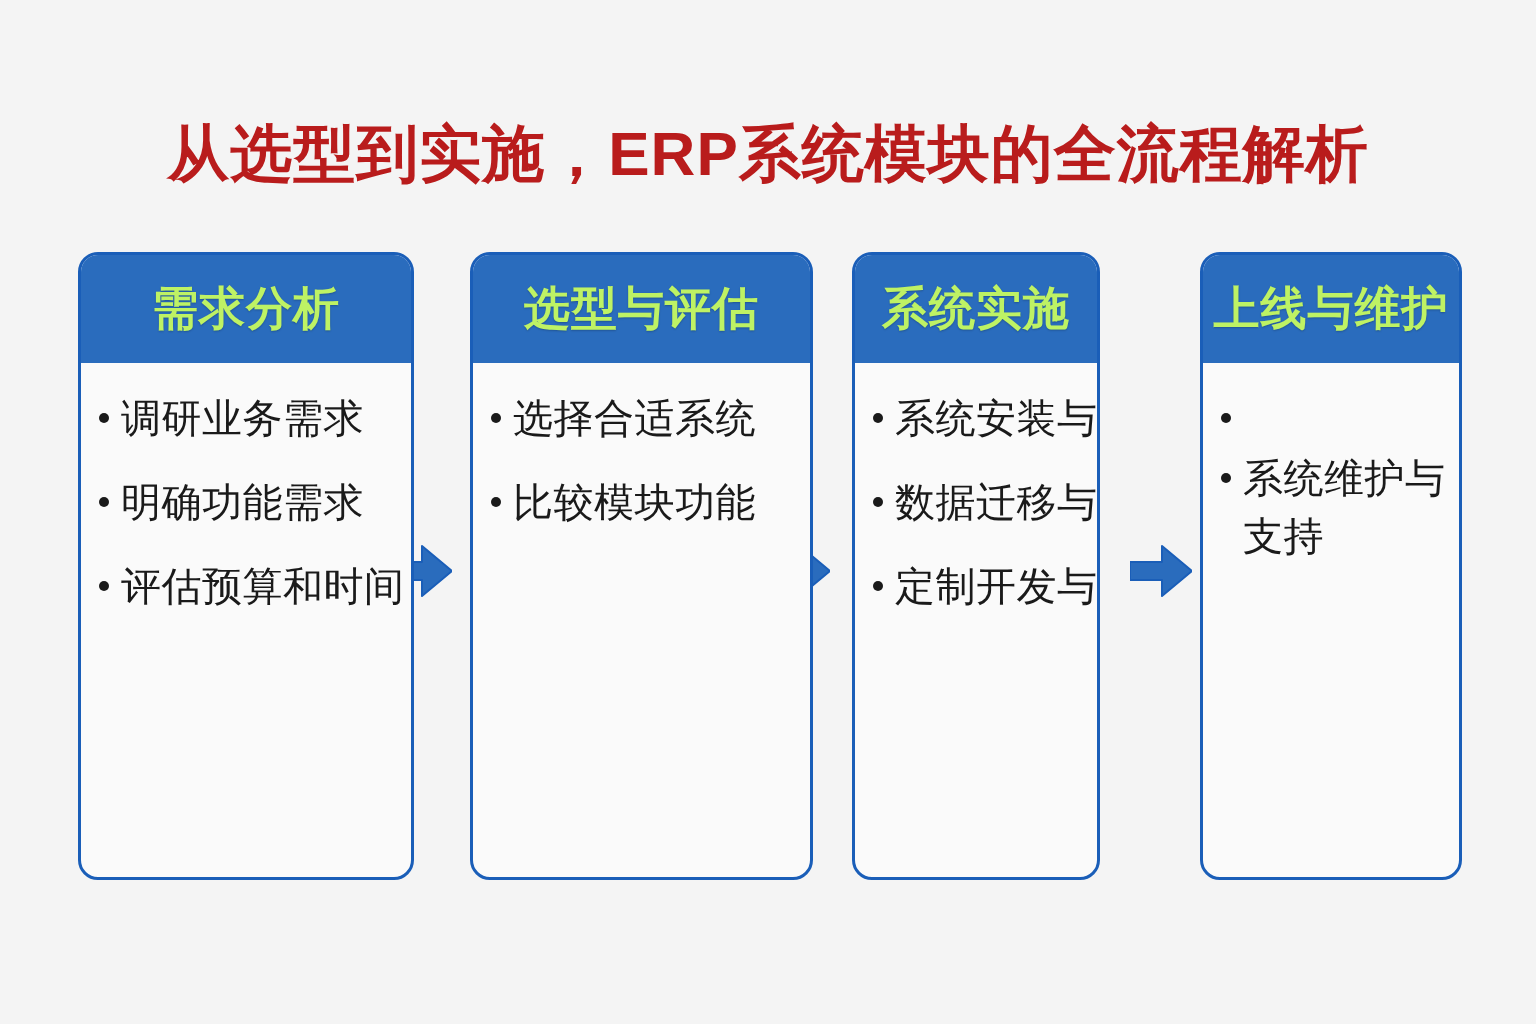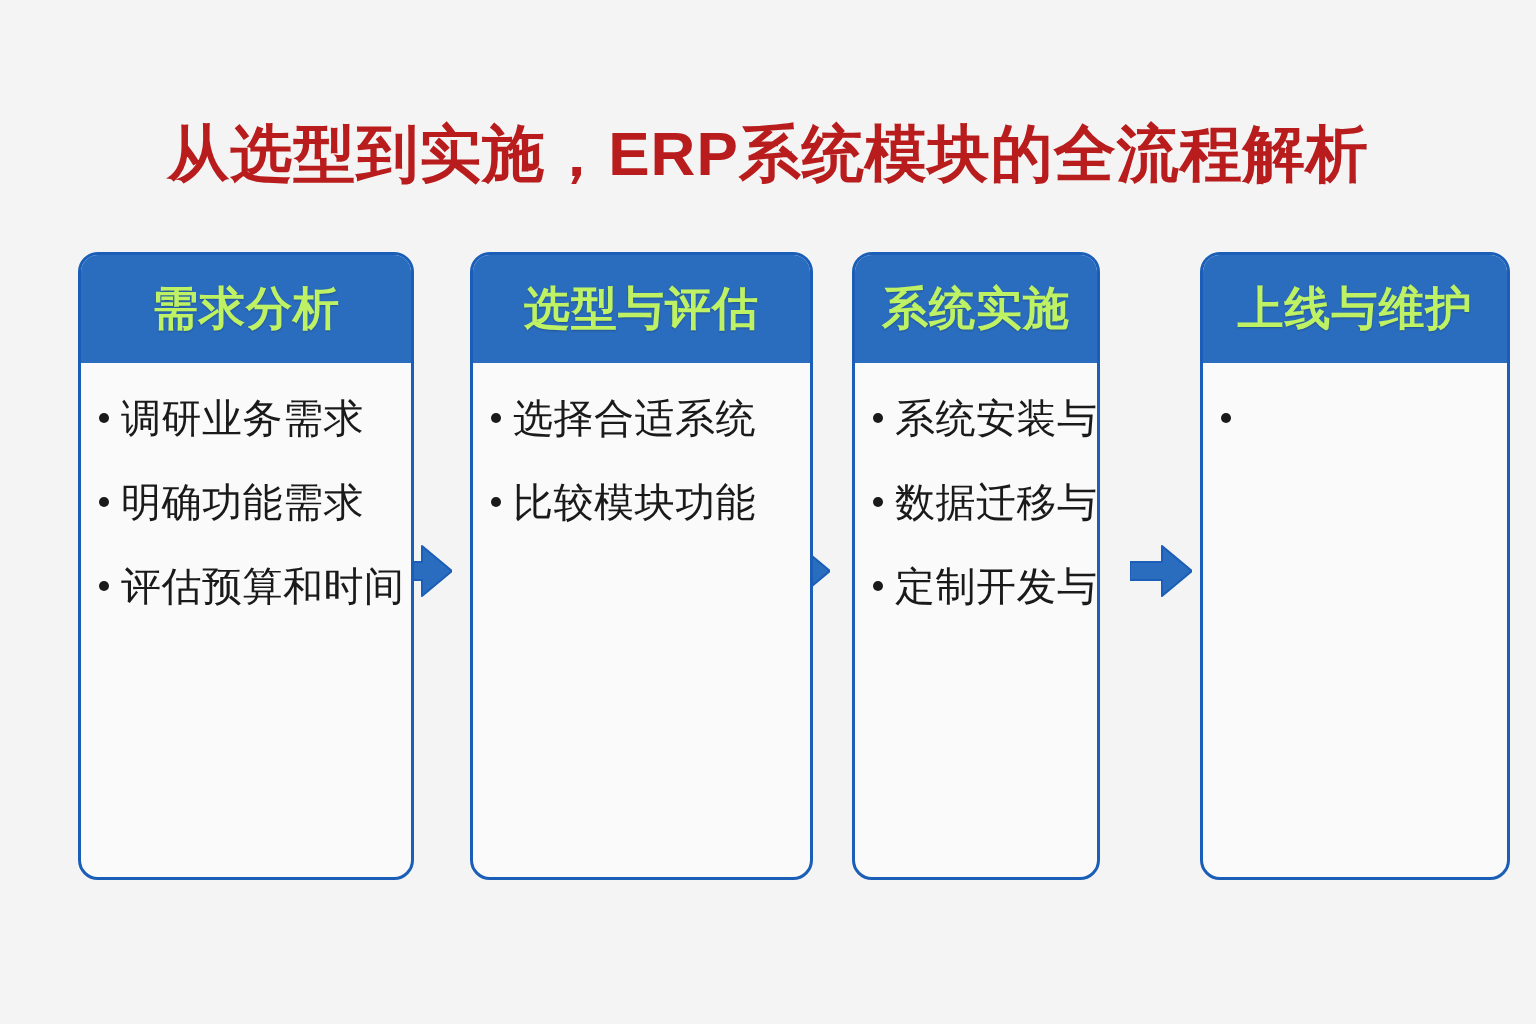--- a/index.html
+++ b/index.html
@@ -213,27 +213,31 @@
             <span class="bullet-text">数据迁移与集成</span>
           </li>
           <li class="bullet-item">
             <span class="bullet-dot"></span>
             <span class="bullet-text">定制开发与测试</span>
           </li>
         </ul>
       </div>
     </div>
 
-    <div class="stage-card" style="left:1122px; width:310px;">
+    <div class="stage-card" style="left:1122px; width:262px;">
       <div class="stage-header">
         <span class="stage-header-text">上线与维护</span>
       </div>
       <div class="stage-body">
         <ul class="bullet-list">
           <li class="bullet-item wrap">
             <span class="bullet-dot"></span>
+          </li>
+          <li class="bullet-item wrap">
+            <span class="bullet-dot"></span>
+            <span class="bullet-text">系统维护与支持</span>
           </li>
         </ul>
       </div>
     </div>
 
   </div>
 </div>
 
 </body></html>

